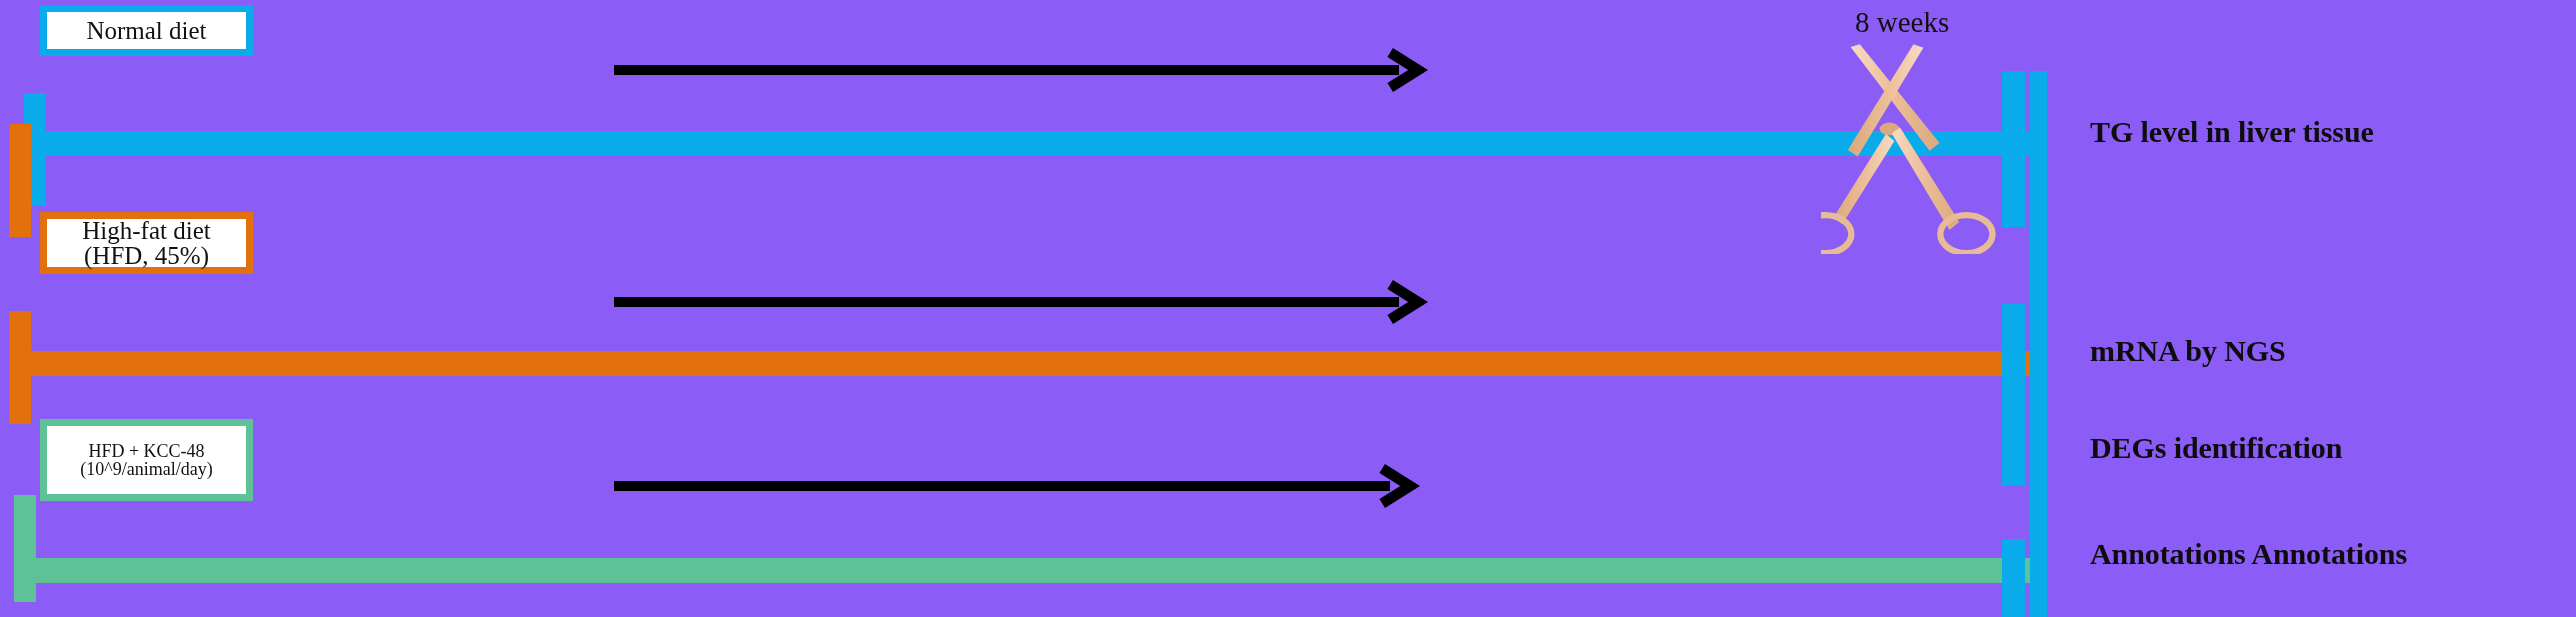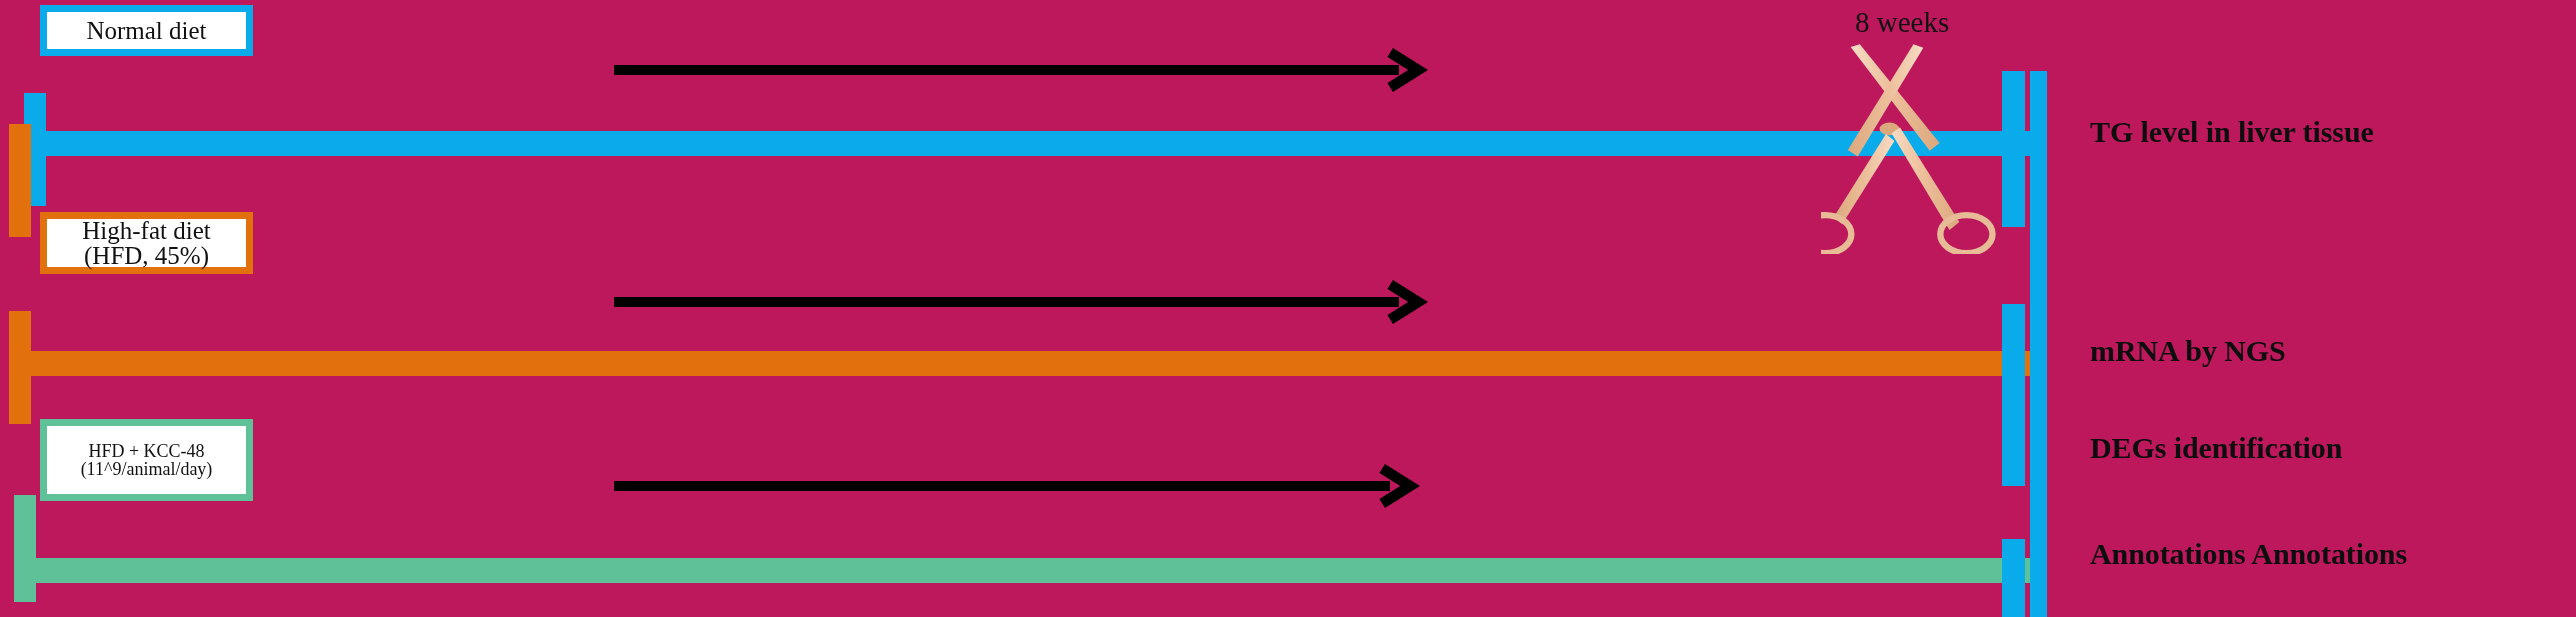--- a/index.html
+++ b/index.html
@@ -1,20 +1,20 @@
 <!DOCTYPE html>
 <html style="font-size:11.3px"><head>
 <meta charset="utf-8">
 <style>
   html,body{margin:0;padding:0;background:#ffffff;}
   #stage{
     position:relative;
     width:2576px;
     height:617px;
-    background:#be185d;
+    background:#8b5cf6;
     overflow:hidden;
     font-family:"Liberation Serif","DejaVu Serif",serif;
   }
 
   
   .group{position:absolute;}
 
   
   .timeline-bar{position:absolute;}
 
@@ -114,21 +114,21 @@
   </div>
 
   <div class="group">
 
     <div class="tick-left" style="left:14px;top:495px;width:22px;height:107px;background:#5ec197;"></div>
 
     <div class="timeline-bar" style="left:14px;top:558px;width:2033px;height:25px;background:#5ec197;"></div>
 
     <div class="diet-box" style="left:40px;top:419px;width:213px;height:82px;border:7px solid #5ec197;font-size:18px;">
       <span class="ln">HFD + KCC-48</span>
-      <span class="ln">(11^9/animal/day)</span>
+      <span class="ln">(10^9/animal/day)</span>
     </div>
 
     <div class="arrow" style="left:614px;top:464px;width:806px;height:44px;">
       <div class="shaft" style="width:776px;height:10px;"></div>
       <svg width="42" height="44" viewBox="0 0 60 62" aria-hidden="true">
         <path d="M6 6 L46 31 L6 56" fill="none" stroke="#000000" stroke-width="15" stroke-linecap="butt" stroke-linejoin="miter"></path>
       </svg>
     </div>
   </div>
 

